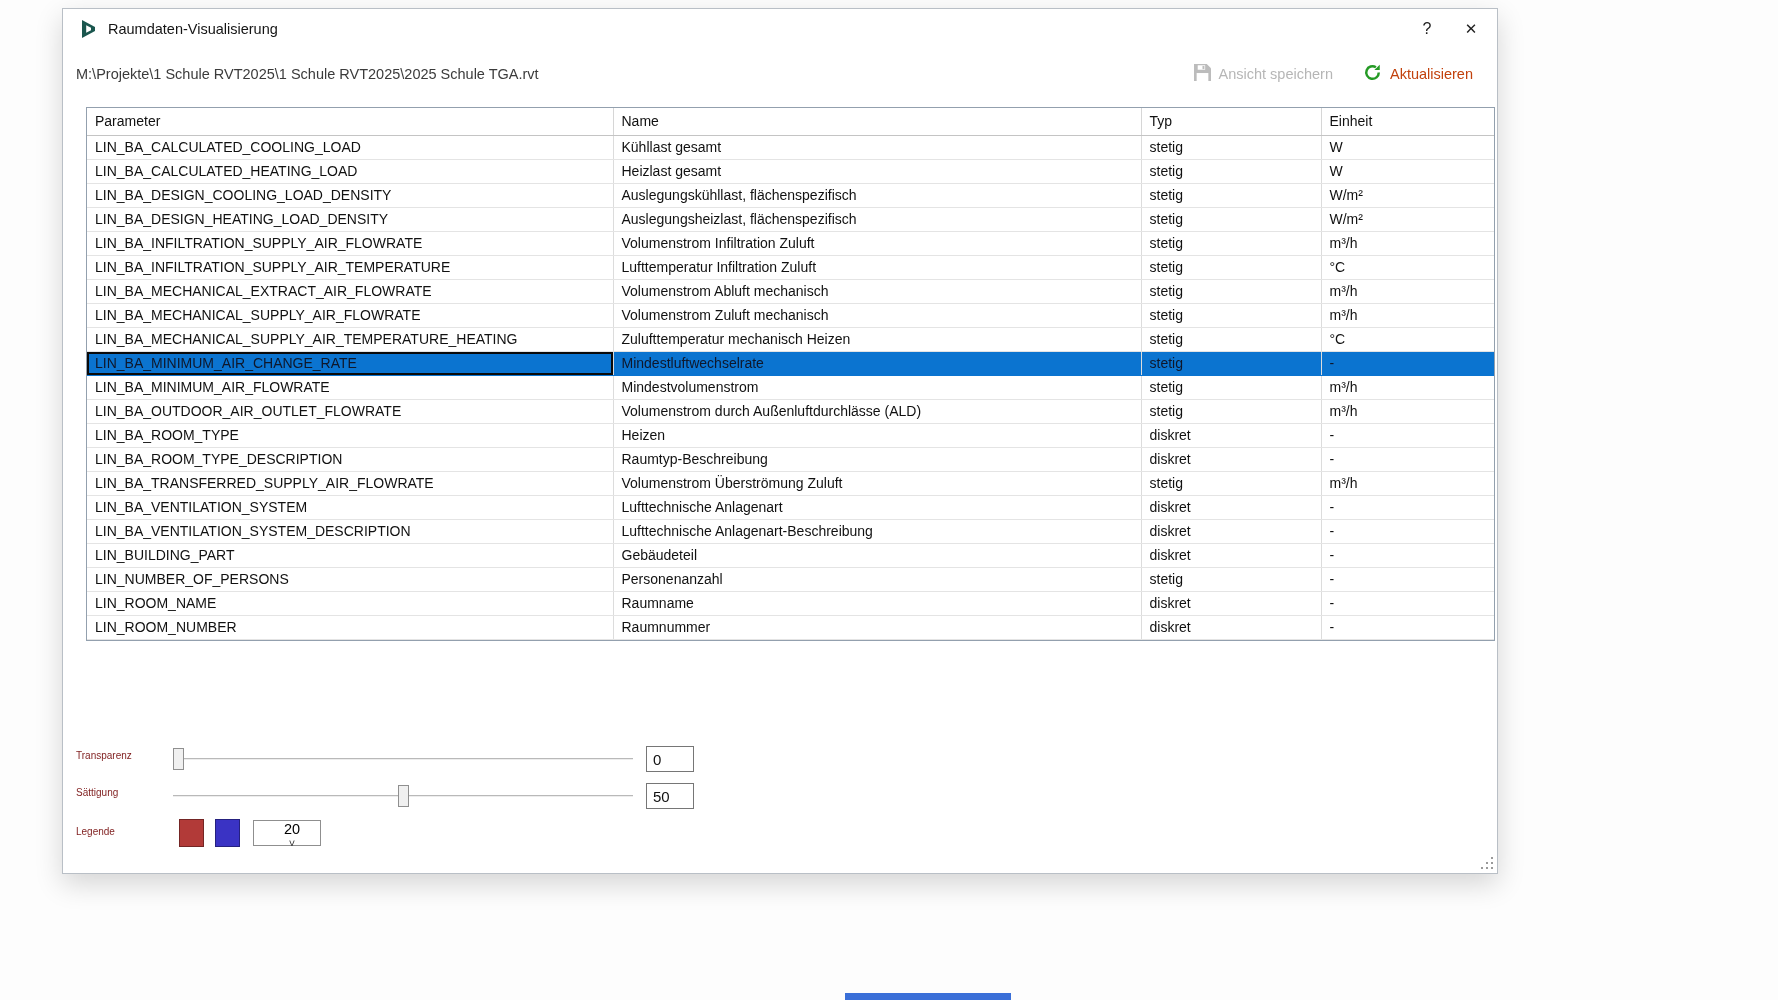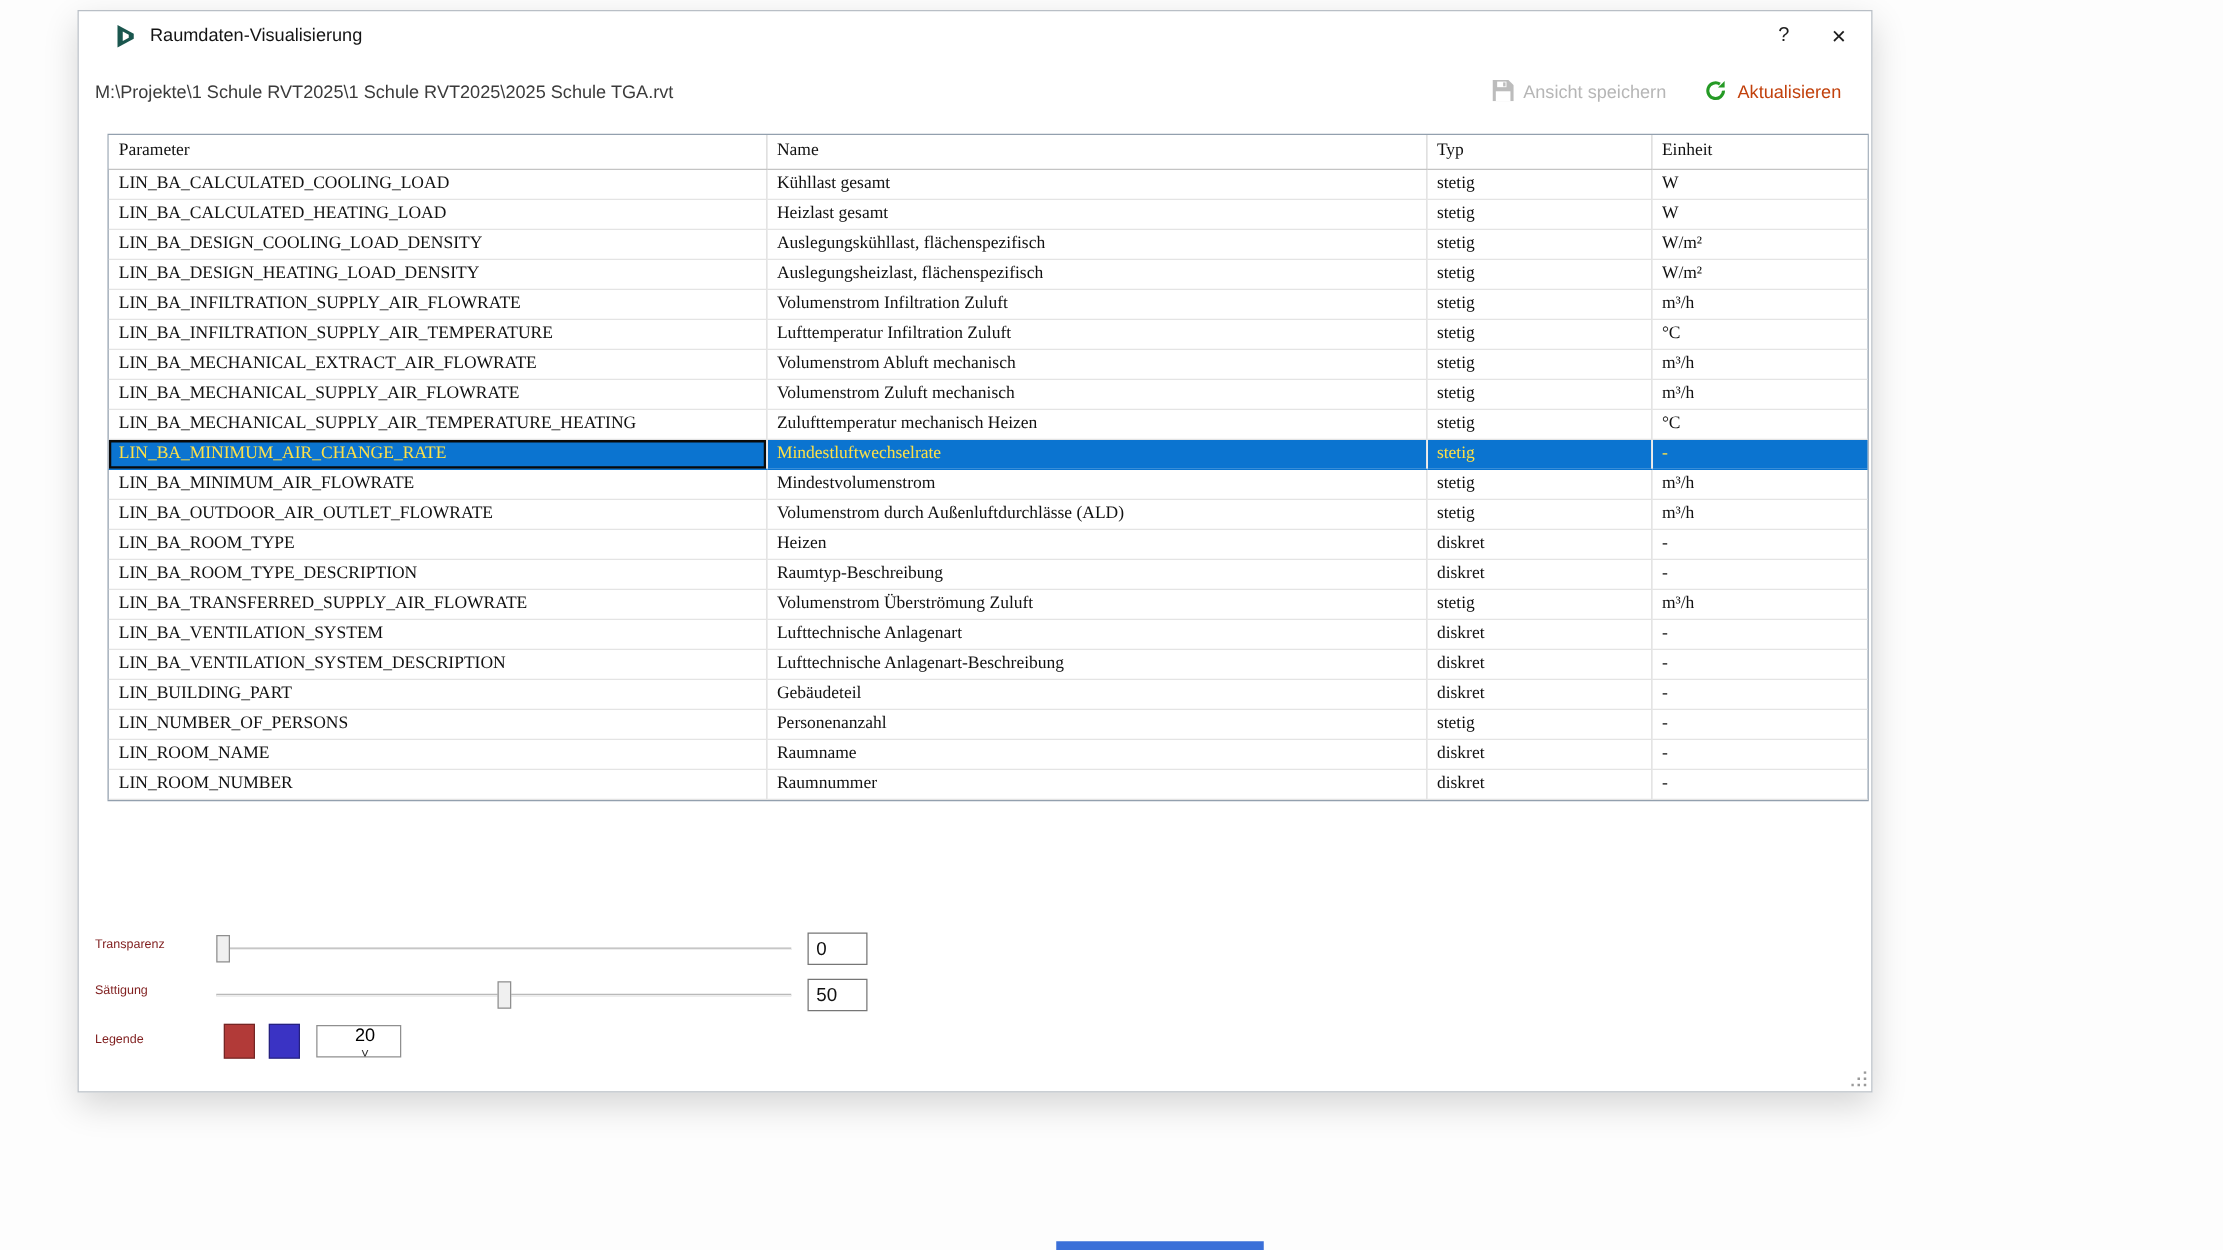--- a/index.html
+++ b/index.html
@@ -4,47 +4,47 @@
 <style>
   * { box-sizing: border-box; margin: 0; padding: 0; }
   html, body { width: 1778px; height: 1000px; background: #ffffff; overflow: hidden;
     font-family: "Liberation Sans", "DejaVu Sans", sans-serif; }
   .stage { position: relative; width: 1778px; height: 1000px; background: #fdfdfd; }
 
   .window { position: absolute; left: 62px; top: 8px; width: 1436px; height: 866px;
     background: #ffffff; border: 1px solid #b9bfc6; box-shadow: 0 10px 26px rgba(0,0,0,0.16); }
 
   
-  .titlebar { height: 40px; display: flex; align-items: center; padding-left: 28px; }
+  .titlebar { height: 40px; display: flex; align-items: center; padding-left: 16px; }
   .app-icon { width: 19px; height: 20px; display: inline-block; }
   .title-text { margin-left: 10px; font-size: 14.5px; color: #141414; }
   .tb-spacer { flex: 1; }
   .tb-btn { width: 44px; height: 40px; display: flex; align-items: center; justify-content: center;
     font-size: 16px; color: #1c1c1c; cursor: pointer; background: transparent; border: 0; }
   .tb-btn.close { font-size: 15px; margin-right: 4px; }
 
   
   .toolbar { height: 50px; display: flex; align-items: center; padding: 0 24px 0 13px; }
   .path-text { font-size: 14.5px; color: #3b3b3b; }
   .toolbar-right { margin-left: auto; display: flex; gap: 30px; }
   .tool-btn { display: flex; align-items: center; gap: 8px; font-size: 14.5px; background: transparent; border: 0; }
   .tool-btn.disabled { color: #b6b6b6; }
   .tool-btn.enabled { color: #c2410c; cursor: pointer; }
 
   
-  .table-wrap { position: absolute; left: 23px; top: 98px; width: 1409px; border: 1px solid #93a0ae; background: #fff; font-family: Liberation Serif, serif; }
+  .table-wrap { position: absolute; left: 23px; top: 98px; width: 1409px; border: 1px solid #93a0ae; background: #fff; }
   table { border-collapse: collapse; table-layout: fixed; width: 1407px; font-size: 14px; color: #111; }
   col.c-param { width: 526px; } col.c-name { width: 528px; } col.c-typ { width: 180px; } col.c-einheit { width: 173px; }
   th { height: 27px; font-weight: 400; text-align: left; padding: 0 8px; background: #ffffff;
     border-right: 1px solid #d6d6d6; border-bottom: 1px solid #c4c4c4; }
   th:last-child { border-right: 0; }
   td { height: 24px; padding: 0 8px; white-space: nowrap; overflow: hidden;
     border-right: 1px solid #dcdcdc; border-bottom: 1px solid #e4e4e4; }
   td:last-child { border-right: 0; }
-  tr.selected td { background: var(--accent, #0b74d0); color: #fde047; border-bottom-color: var(--accent, #0b74d0); }
+  tr.selected td { background: var(--accent, #0b74d0); color: #0f172a; border-bottom-color: var(--accent, #0b74d0); }
   td.focused-cell { box-shadow: inset 0 0 0 2px #0a0a0a; }
 
   
   .ctl-label { position: absolute; font-size: 10px; color: #7f1d1d; }
   .slider { position: absolute; width: 460px; height: 24px; }
   .slider-track { position: absolute; left: 0; right: 0; top: 11px; height: 2px; background: #b9b9b9;
     border-bottom: 1px solid #ededed; }
   .slider-thumb { position: absolute; top: 1px; width: 11px; height: 22px; background: #f0f0f0;
     border: 1px solid #8f8f8f; }
   .num-input { position: absolute; width: 48px; height: 26px; border: 1px solid #767676; font-size: 15px;

